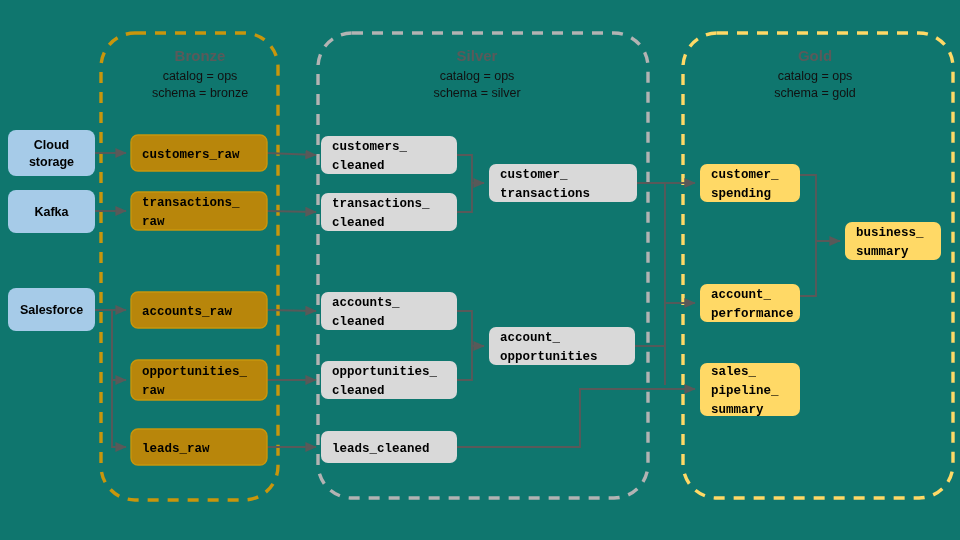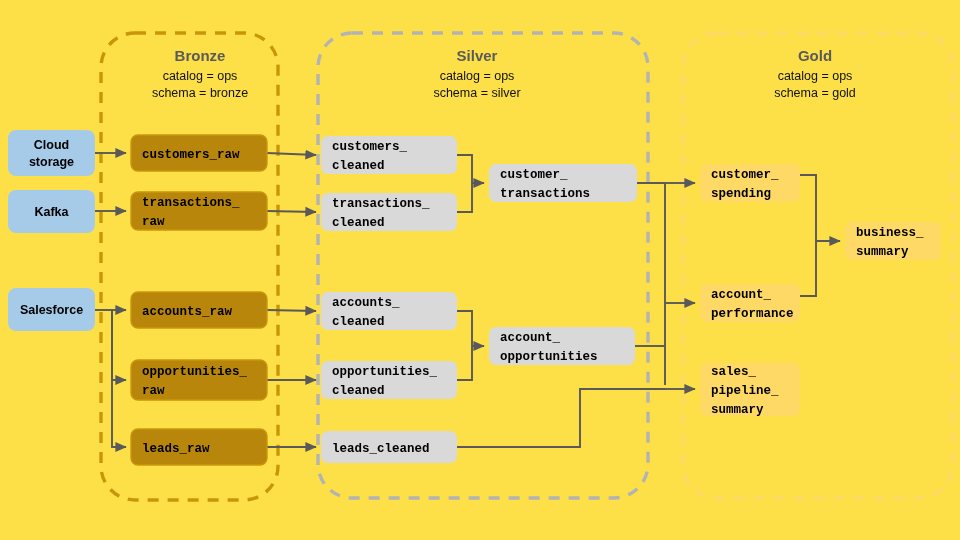--- a/index.html
+++ b/index.html
@@ -1,18 +1,18 @@
 <!DOCTYPE html>
 <html><head>
 <meta charset="utf-8">
 <style>
   html,body{margin:0;padding:0;background:#ffffff;}
   body{width:960px;height:540px;overflow:hidden;
        font-family:"Liberation Sans",sans-serif;}
-  #stage{position:relative;width:960px;height:540px;background:#fde047;}
+  #stage{position:relative;width:960px;height:540px;background:#0f766e;}
   svg{position:absolute;left:0;top:0;width:960px;height:540px;}
 
   .grp-label{font-family:"Liberation Sans",sans-serif;fill:#5a5a5a;
              font-size:15px;font-weight:bold;text-anchor:middle;}
   .grp-sub{font-family:"Liberation Sans",sans-serif;fill:#111;
            font-size:12.5px;text-anchor:middle;}
   .src-label{font-family:"Liberation Sans",sans-serif;fill:#000;
              font-size:12.5px;font-weight:bold;text-anchor:middle;}
   .node-label{font-family:"Liberation Mono",monospace;fill:#000;
               font-size:12.5px;font-weight:bold;}

